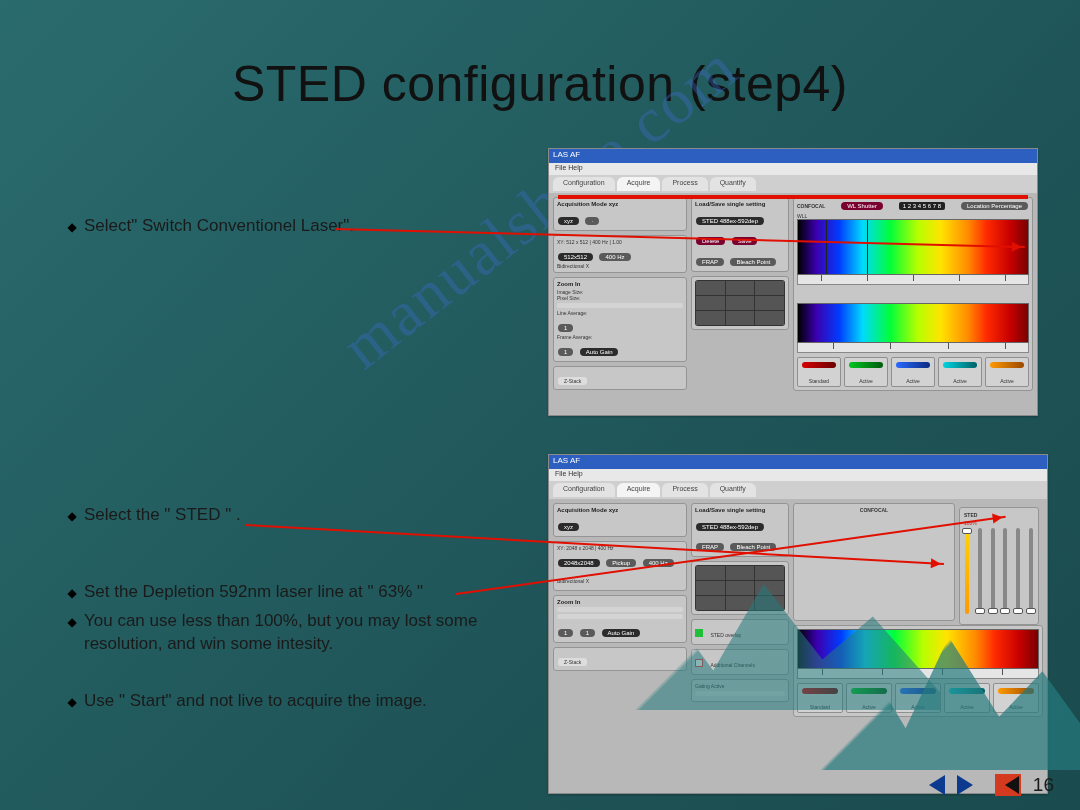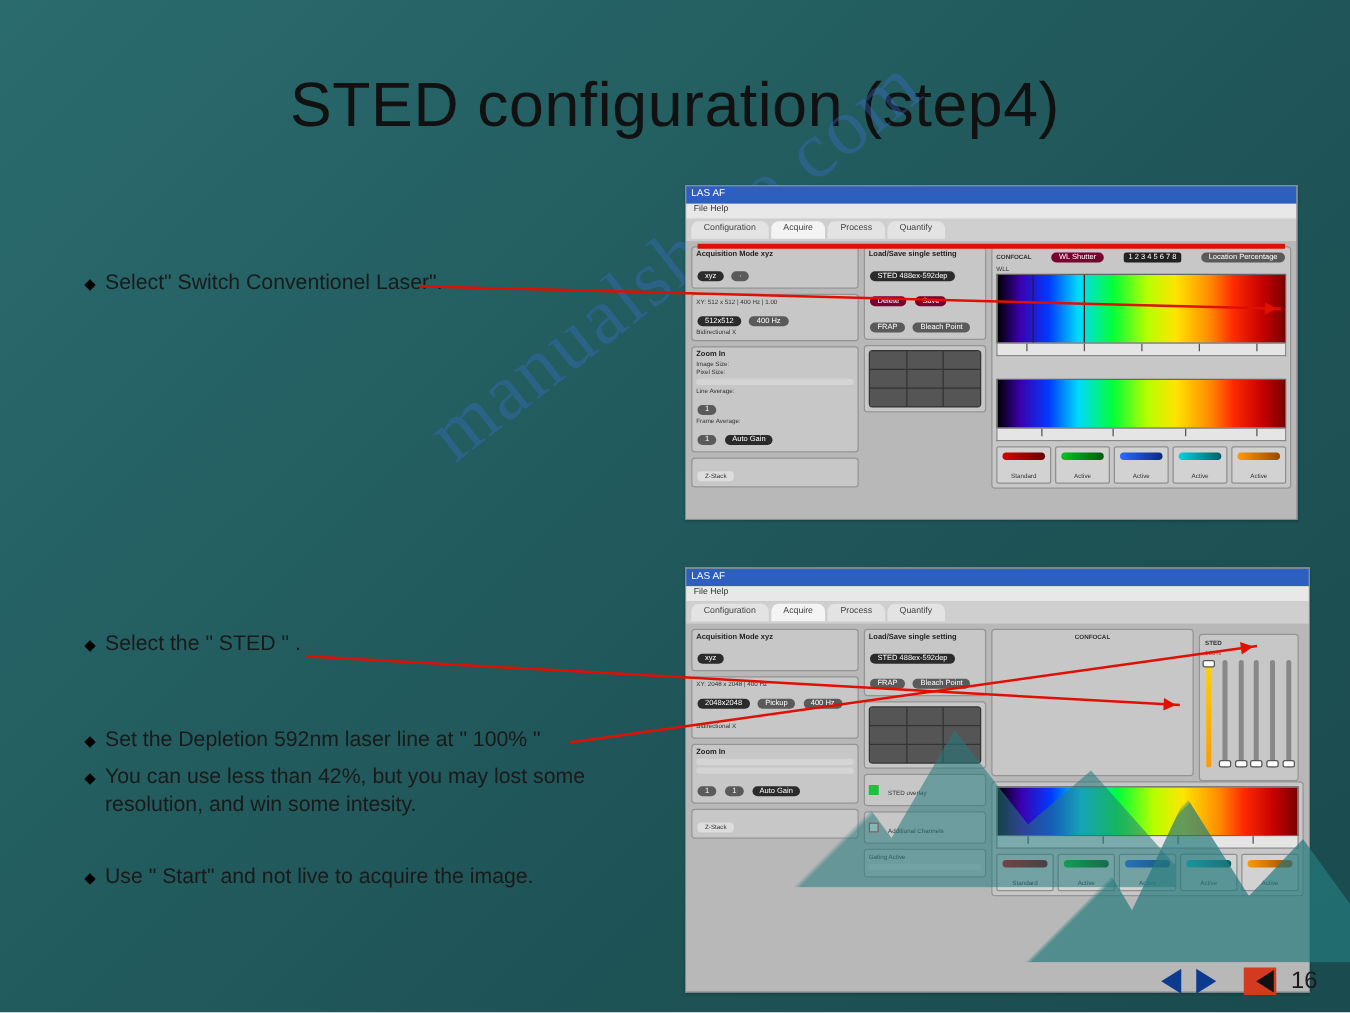--- a/index.html
+++ b/index.html
@@ -113,25 +113,25 @@
       <span class="txt">Select" Switch Conventionel Laser".</span>
     </div>
     <div class="gap-lg"></div>
     <div class="bullet">
       <span class="dia">◆</span>
       <span class="txt">Select the " STED " .</span>
     </div>
     <div class="gap-md"></div>
     <div class="bullet">
       <span class="dia">◆</span>
-      <span class="txt">Set the Depletion 592nm laser line at " 100% "</span>
+      <span class="txt">Set the Depletion 592nm laser line at " 63% "</span>
     </div>
     <div class="bullet">
       <span class="dia">◆</span>
-      <span class="txt">You can use less than 42%, but you may lost some resolution, and win some intesity.</span>
+      <span class="txt">You can use less than 100%, but you may lost some resolution, and win some intesity.</span>
     </div>
     <div class="gap-sm"></div>
     <div class="bullet">
       <span class="dia">◆</span>
       <span class="txt">Use " Start" and not live to acquire the image.</span>
     </div>
   </div>
 
   <div class="shot shot1">
     <div class="titlebar">LAS AF</div>

